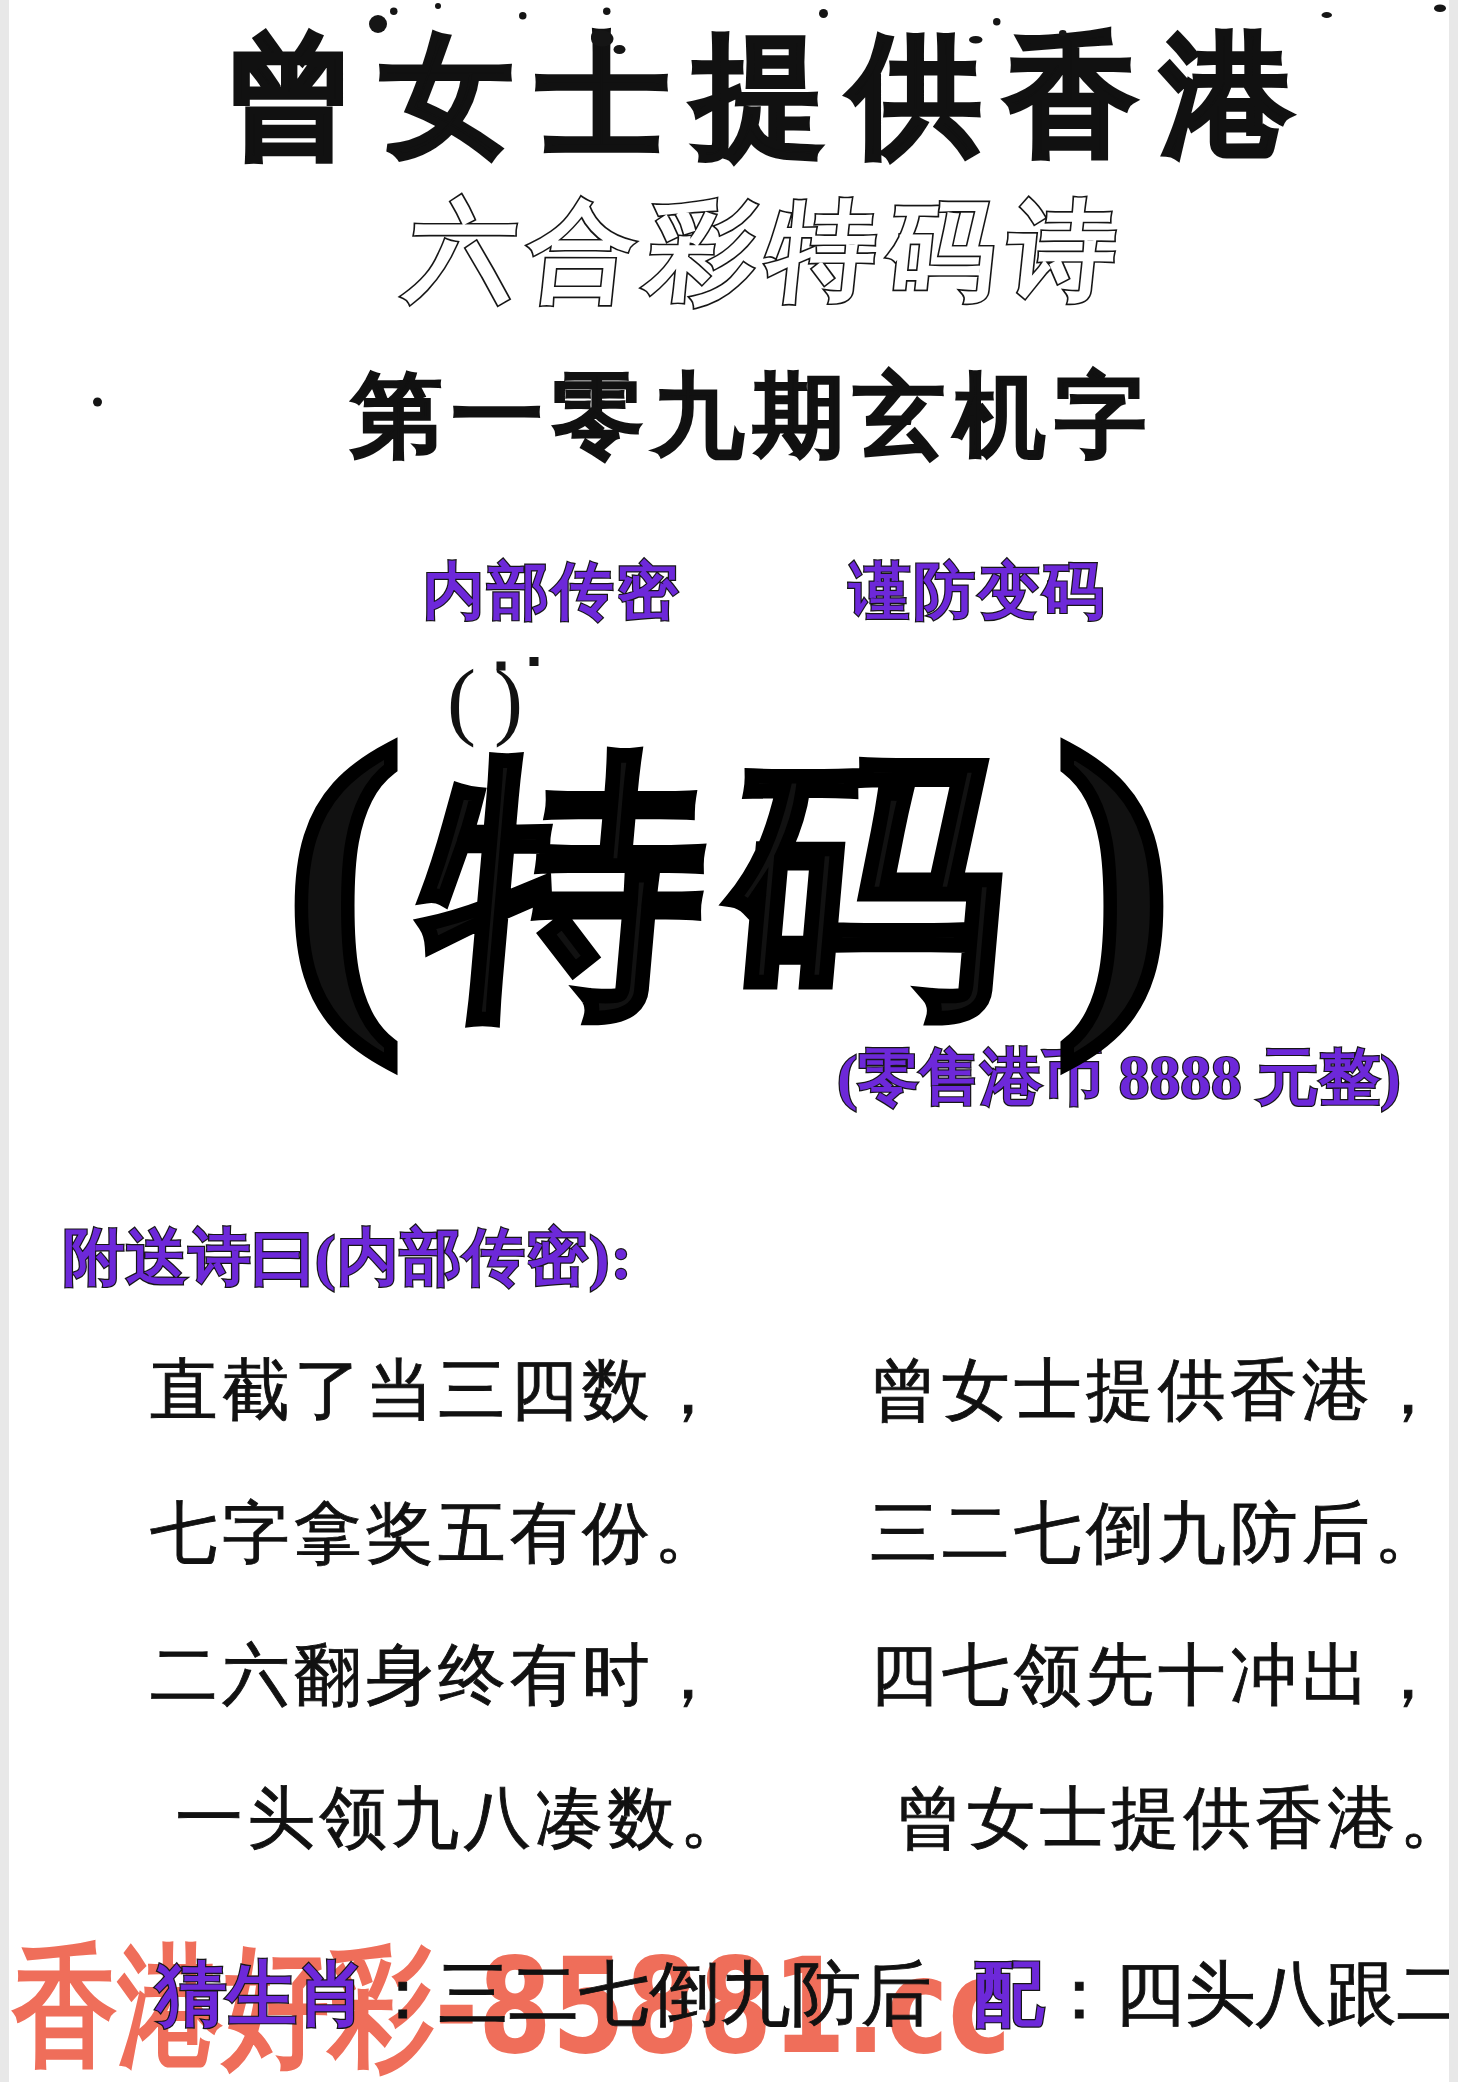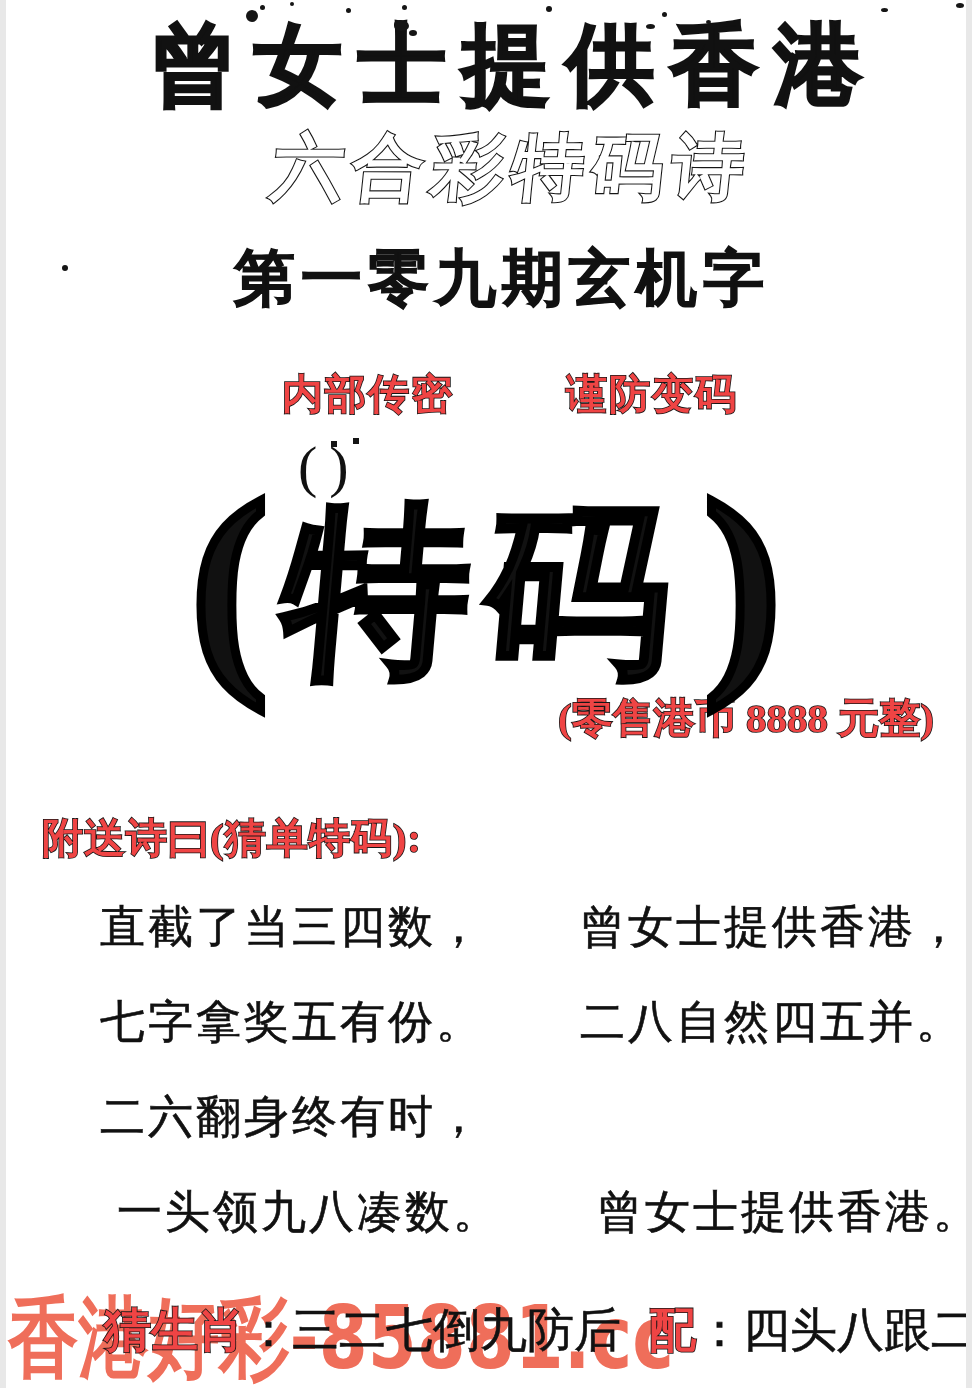--- a/index.html
+++ b/index.html
@@ -3,21 +3,21 @@
 <meta charset="utf-8">
 <style>
   html,body{margin:0;padding:0;background:#e8e8e8;}
   .page{
     position:relative;width:960px;height:1388px;background:#ffffff;overflow:hidden;
     font-family:"Liberation Serif",serif;color:#111;margin:0 auto;
   }
   
   .speck{position:absolute;background:#151515;border-radius:50%;z-index:4;}
   
-  .ol{color:#ef4444;-webkit-text-stroke:1.6px #161616;font-weight:700;paint-order:stroke fill;}
+  .ol{color:#6d28d9;-webkit-text-stroke:1.6px #161616;font-weight:700;paint-order:stroke fill;}
   
   .t1{position:absolute;top:22px;left:0;width:100%;text-align:center;
       font-size:88px;font-weight:700;letter-spacing:16px;line-height:1;
       -webkit-text-stroke:2.5px #111;transform:translateX(28px);white-space:nowrap;}
   .t2{position:absolute;top:132px;left:0;width:100%;text-align:center;
       font-size:72px;letter-spacing:8px;line-height:1;color:#fff;
       -webkit-text-stroke:2.2px #161616;font-weight:700;paint-order:stroke fill;
       transform:translateX(26px) skewX(-6deg);white-space:nowrap;}
   .t3{position:absolute;top:248px;left:0;width:100%;text-align:center;
       font-size:61px;font-weight:600;letter-spacing:6px;line-height:1;
@@ -93,29 +93,30 @@
   </div>
 
   <div class="special">
     <span class="sp-paren sp-open">(</span>
     <span class="sp-text">特码</span>
     <span class="sp-paren sp-close">)</span>
   </div>
 
   <div class="price ol">(零售港币 8888 元整)</div>
 
-  <div class="intro ol">附送诗曰(猜单特码):</div>
+  <div class="intro ol">附送诗曰(内部传密):</div>
 
   <div class="poem-line pl row1">直截了当三四数，</div>
   <div class="poem-line pl row2">七字拿奖五有份。</div>
   <div class="poem-line pl row3">二六翻身终有时，</div>
   <div class="poem-line pl row4">一头领九八凑数。</div>
 
   <div class="poem-line pr row1">曾女士提供香港，</div>
-  <div class="poem-line pr row2">二八自然四五并。</div>
+  <div class="poem-line pr row2">三二七倒九防后。</div>
+  <div class="poem-line pr row3">四七领先十冲出，</div>
   <div class="poem-line pr row4">曾女士提供香港。</div>
 
   <div class="footer">
     <span class="ol">猜生肖</span><span class="solid">：</span><span class="solid">三二七倒九防后</span><span class="gap"></span><span class="ol">配</span><span class="solid">：</span><span class="solid">四头八跟二相随</span>
   </div>
 
   <div class="watermark">香港好彩-85881.cc</div>
 
 </div>
 

